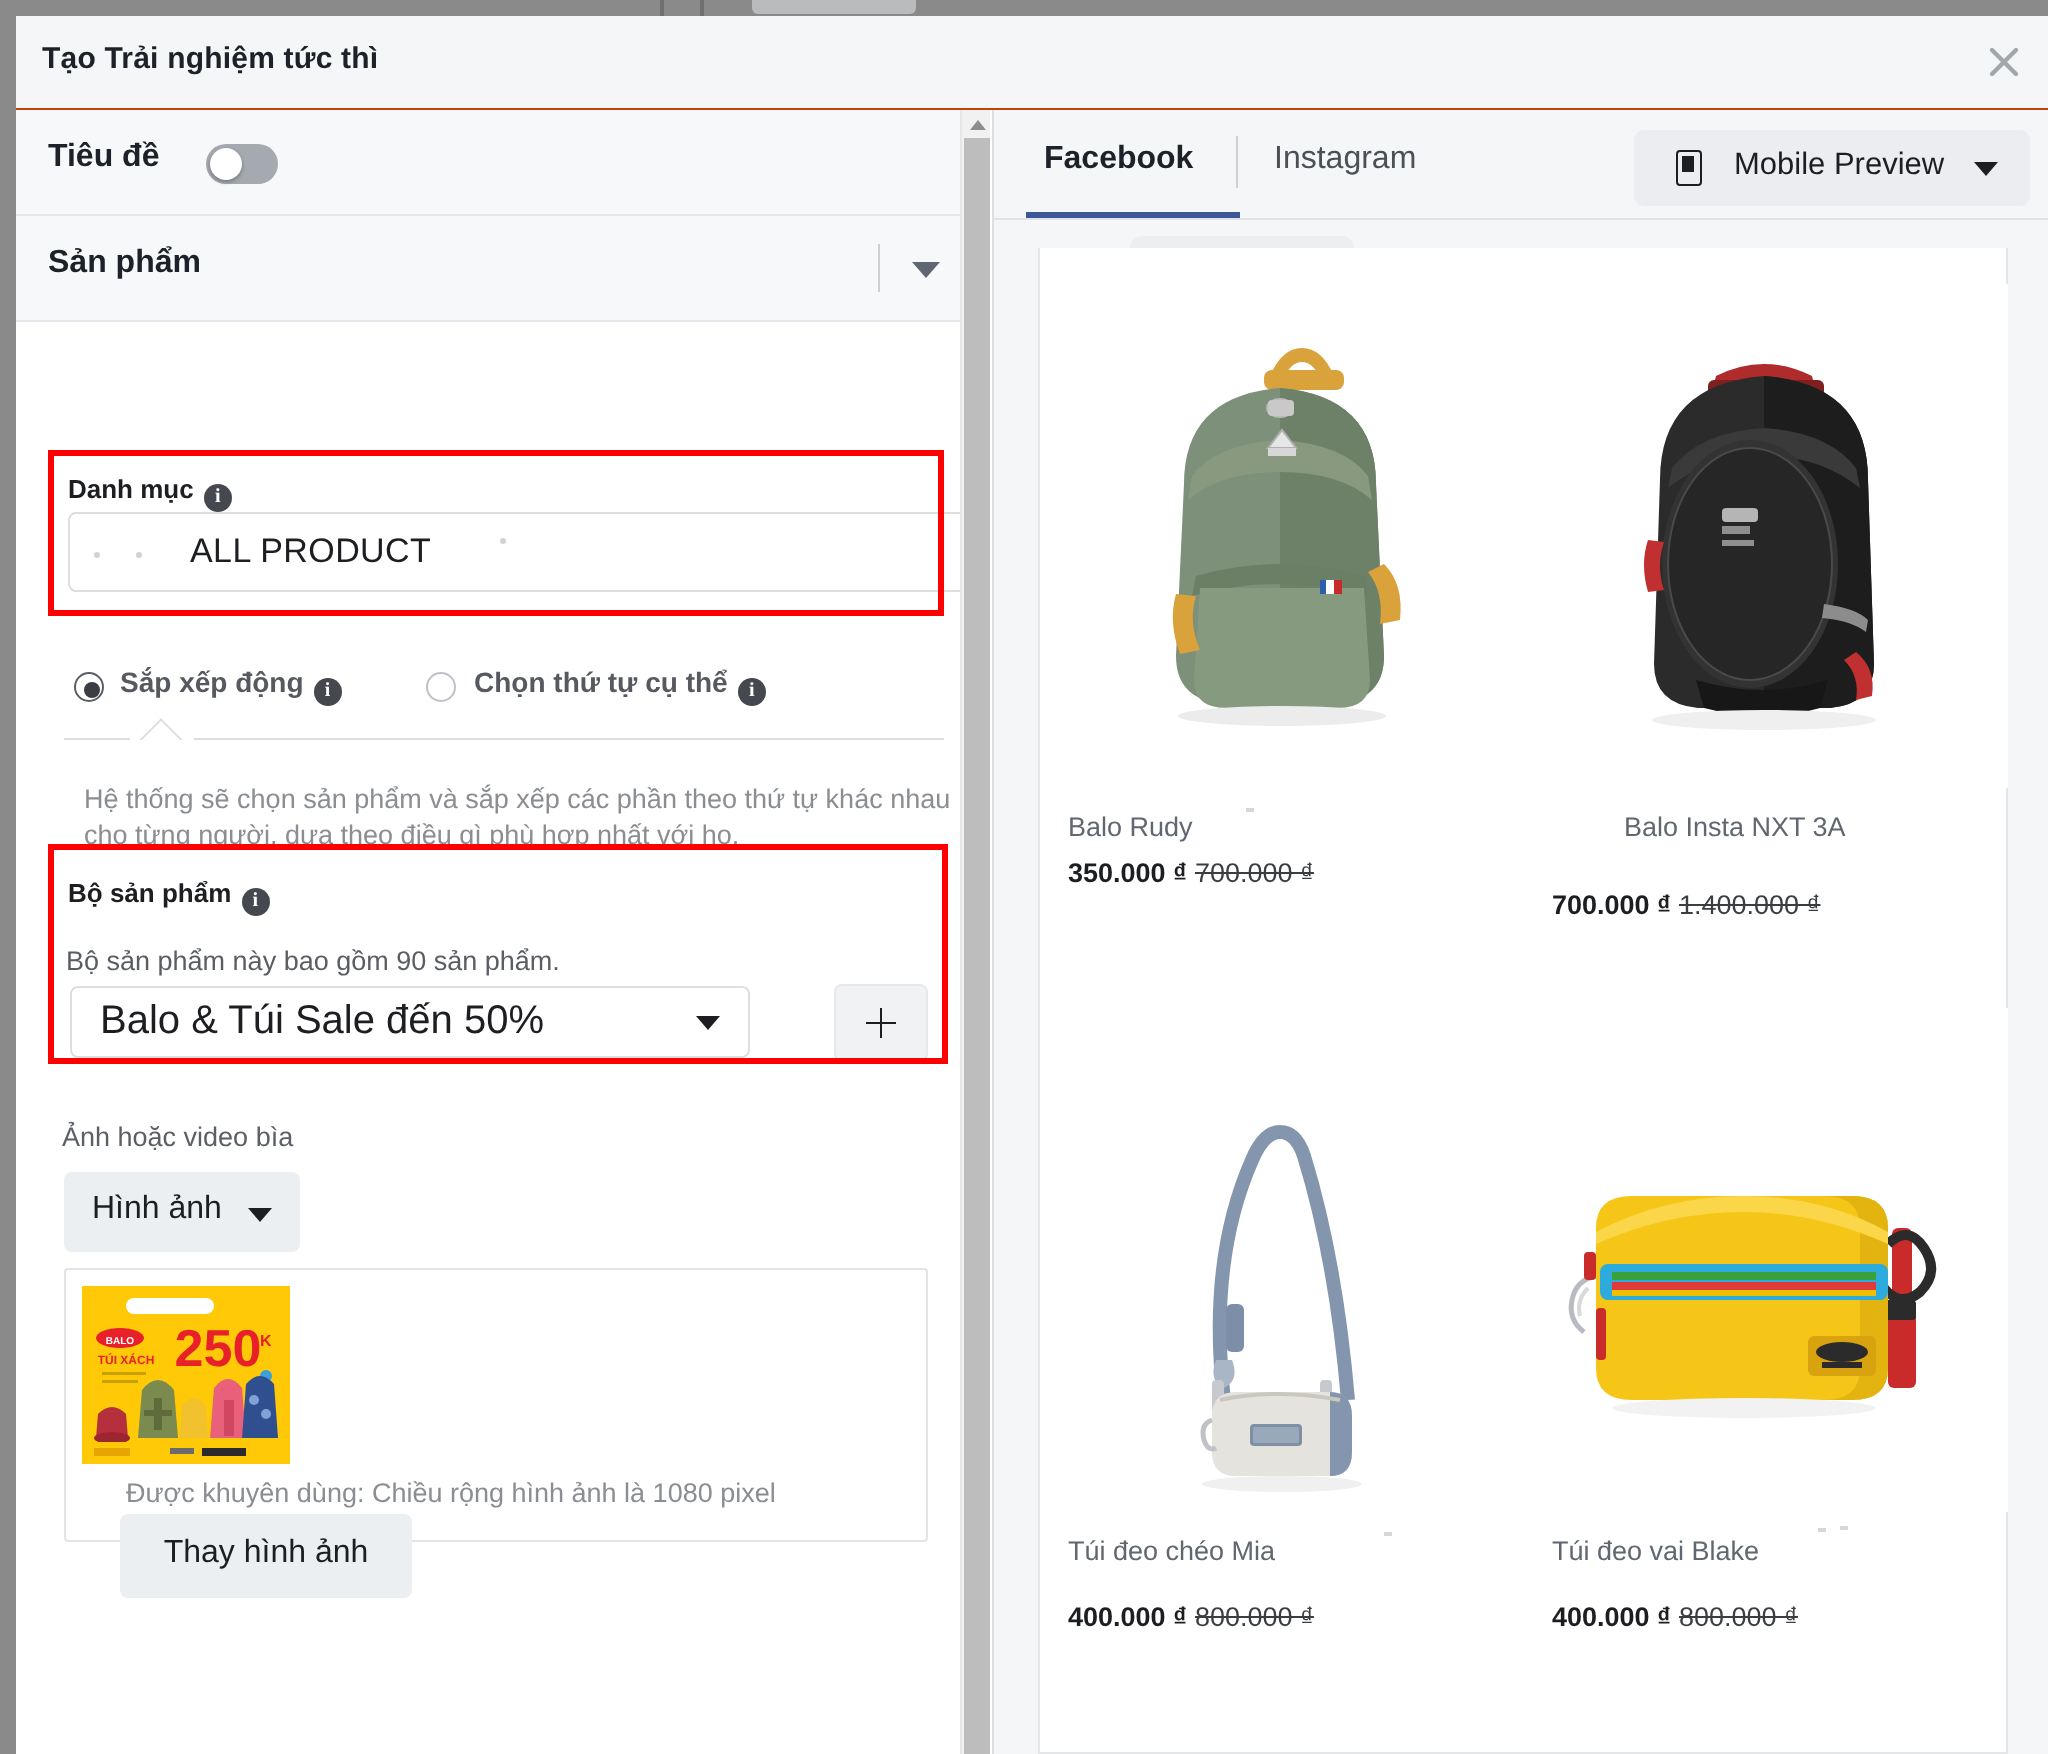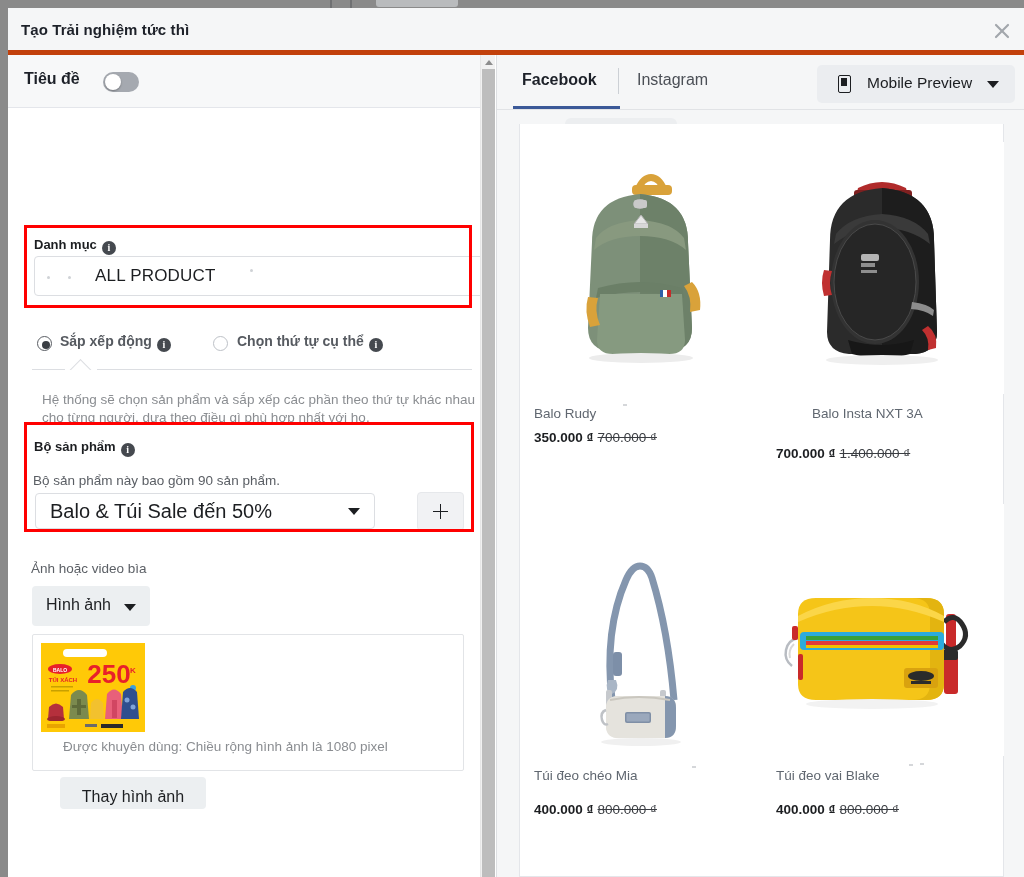--- a/index.html
+++ b/index.html
@@ -37,21 +37,21 @@
     position: absolute; left: 8px; top: 8px;
     width: 1016px; height: 869px;
     background: #ffffff;
     overflow: hidden;
   }
 
   
   .dlg-header {
     position: absolute; left: 0; top: 0; width: 1016px; height: 47px;
     background: #f5f6f7;
-    border-bottom: 5px solid #c2410c;
+    border-bottom: 1px solid #c2410c;
   }
   .dlg-title {
     position: absolute; left: 13px; top: 13px;
     font-size: 15px; font-weight: bold; color: #1d2129;
     letter-spacing: .1px;
   }
   .dlg-close {
     position: absolute; right: 11px; top: 12px;
     width: 22px; height: 22px;
     cursor: pointer;
@@ -232,21 +232,21 @@
   }
   .thumb {
     position: absolute; left: 8px; top: 8px; width: 104px; height: 89px;
     overflow: hidden; background: #f5c518;
   }
   .thumb svg { display:block; }
   #cover-note {
     position: absolute; left: 30px; top: 104px;
     font-size: 13.5px; color: #8a8d91; white-space: nowrap;
   }
-  #btn-replace { left: 27px; top: 122px; width: 146px; height: 32px; font-size: 16px; margin-top: 20px; }
+  #btn-replace { left: 27px; top: 122px; width: 146px; height: 42px; font-size: 16px; }
   #btn-replace .bt { position:absolute; left:0; right:0; top:11px; text-align:center; }
 
   
   .lscroll {
     position: absolute; left: 472px; top: 47px; width: 15px; height: 822px;
     background: #f1f1f1; border-left: 1px solid #e6e6e6;
   }
   .lscroll .arrow-up {
     position: absolute; left: 3.5px; top: 5px; width: 0; height: 0;
     border-left: 4px solid transparent; border-right: 4px solid transparent;
@@ -367,20 +367,25 @@
 
     <div class="left-col">
 
       <div class="row-toggle">
         <div class="row-toggle-label">Tiêu đề</div>
         <div class="switch off" id="toggle-title">
           <div class="knob"></div>
         </div>
       </div>
 
+      <div class="section-head">
+        <div class="section-head-label">Sản phẩm</div>
+        <div class="section-head-sep"></div>
+        <div class="caret-lg"></div>
+      </div>
 
       <div class="body-area">
 
         <div class="fld-label" id="lbl-category">
           <span>Danh mục</span><span class="info-dot">i</span>
         </div>
         <div class="sel" id="sel-category">
           <div class="cat-ghost" style="left:12px;"></div>
           <div class="cat-ghost" style="left:33px;"></div>
           <div class="cat-ghost" style="left:215px; top:32%;"></div>

